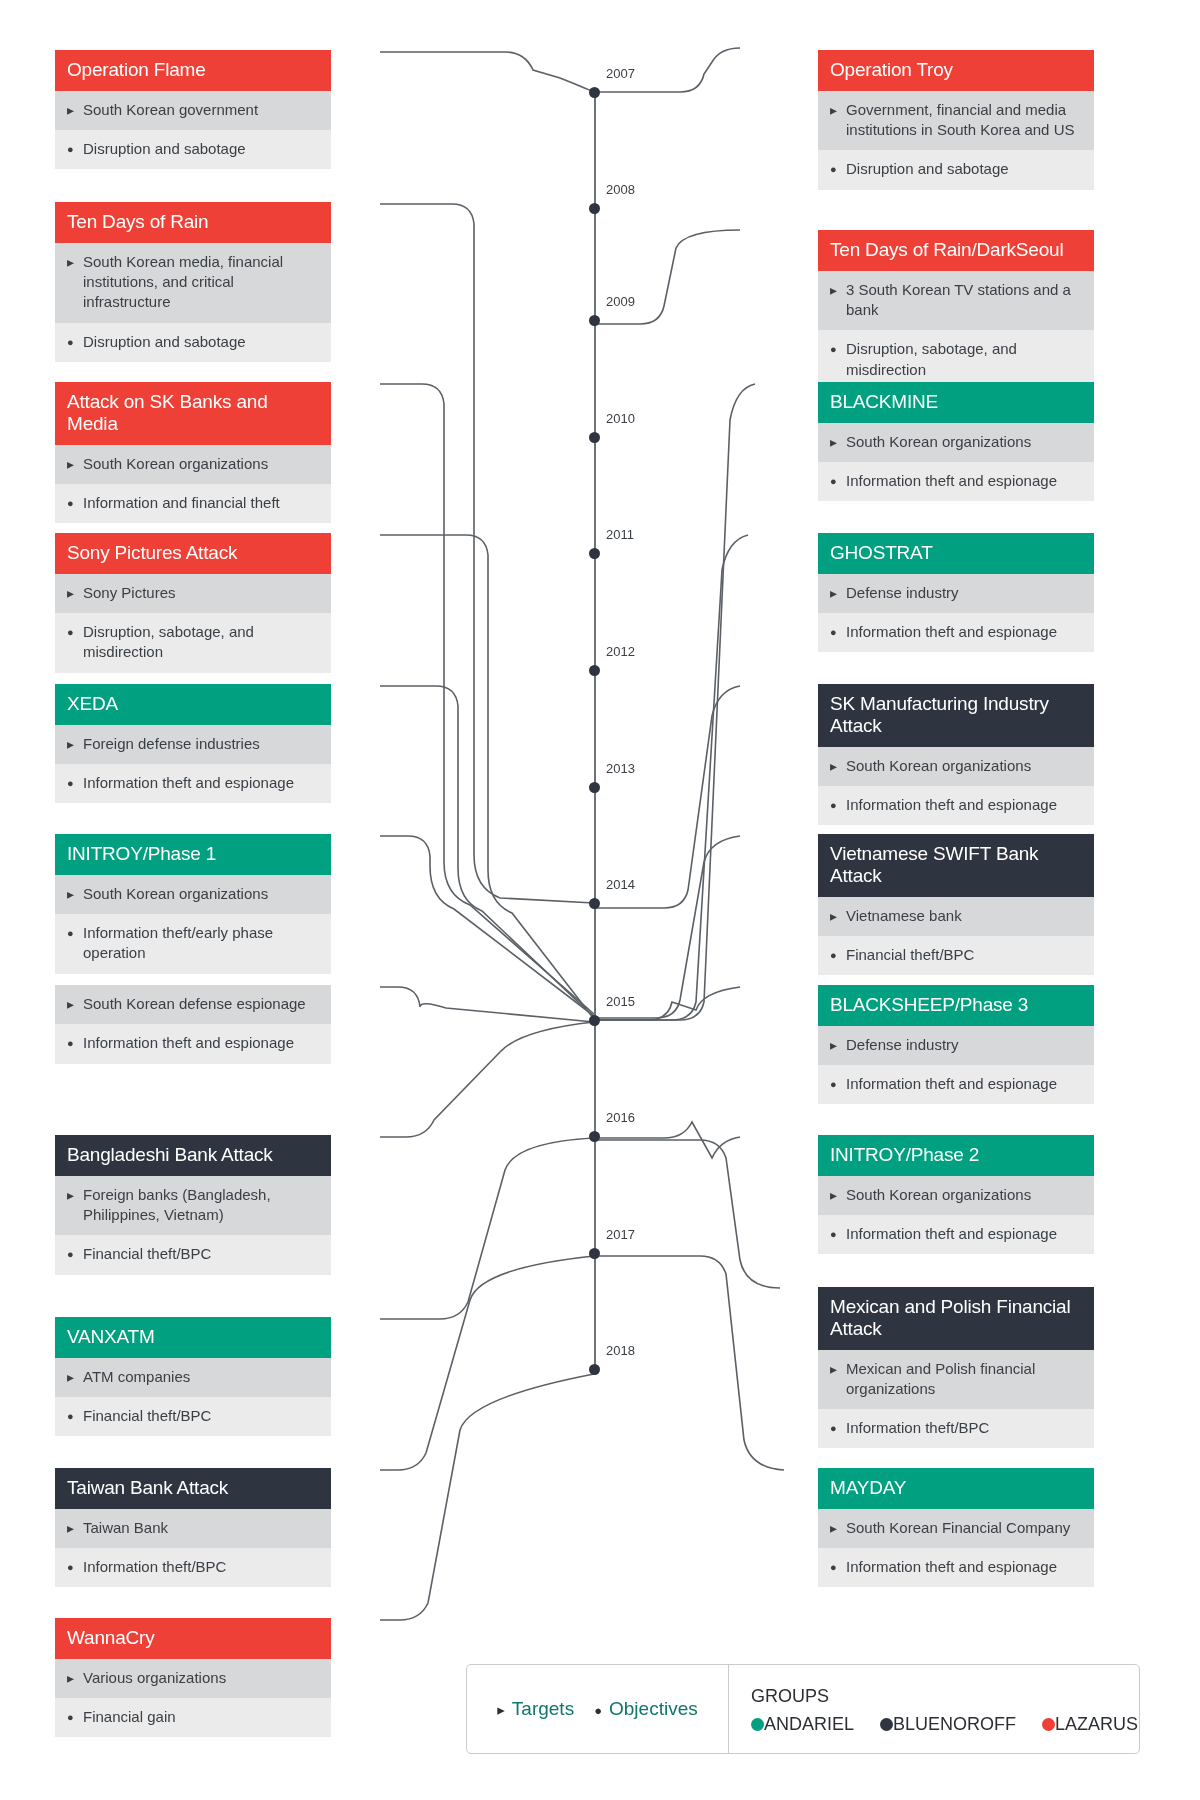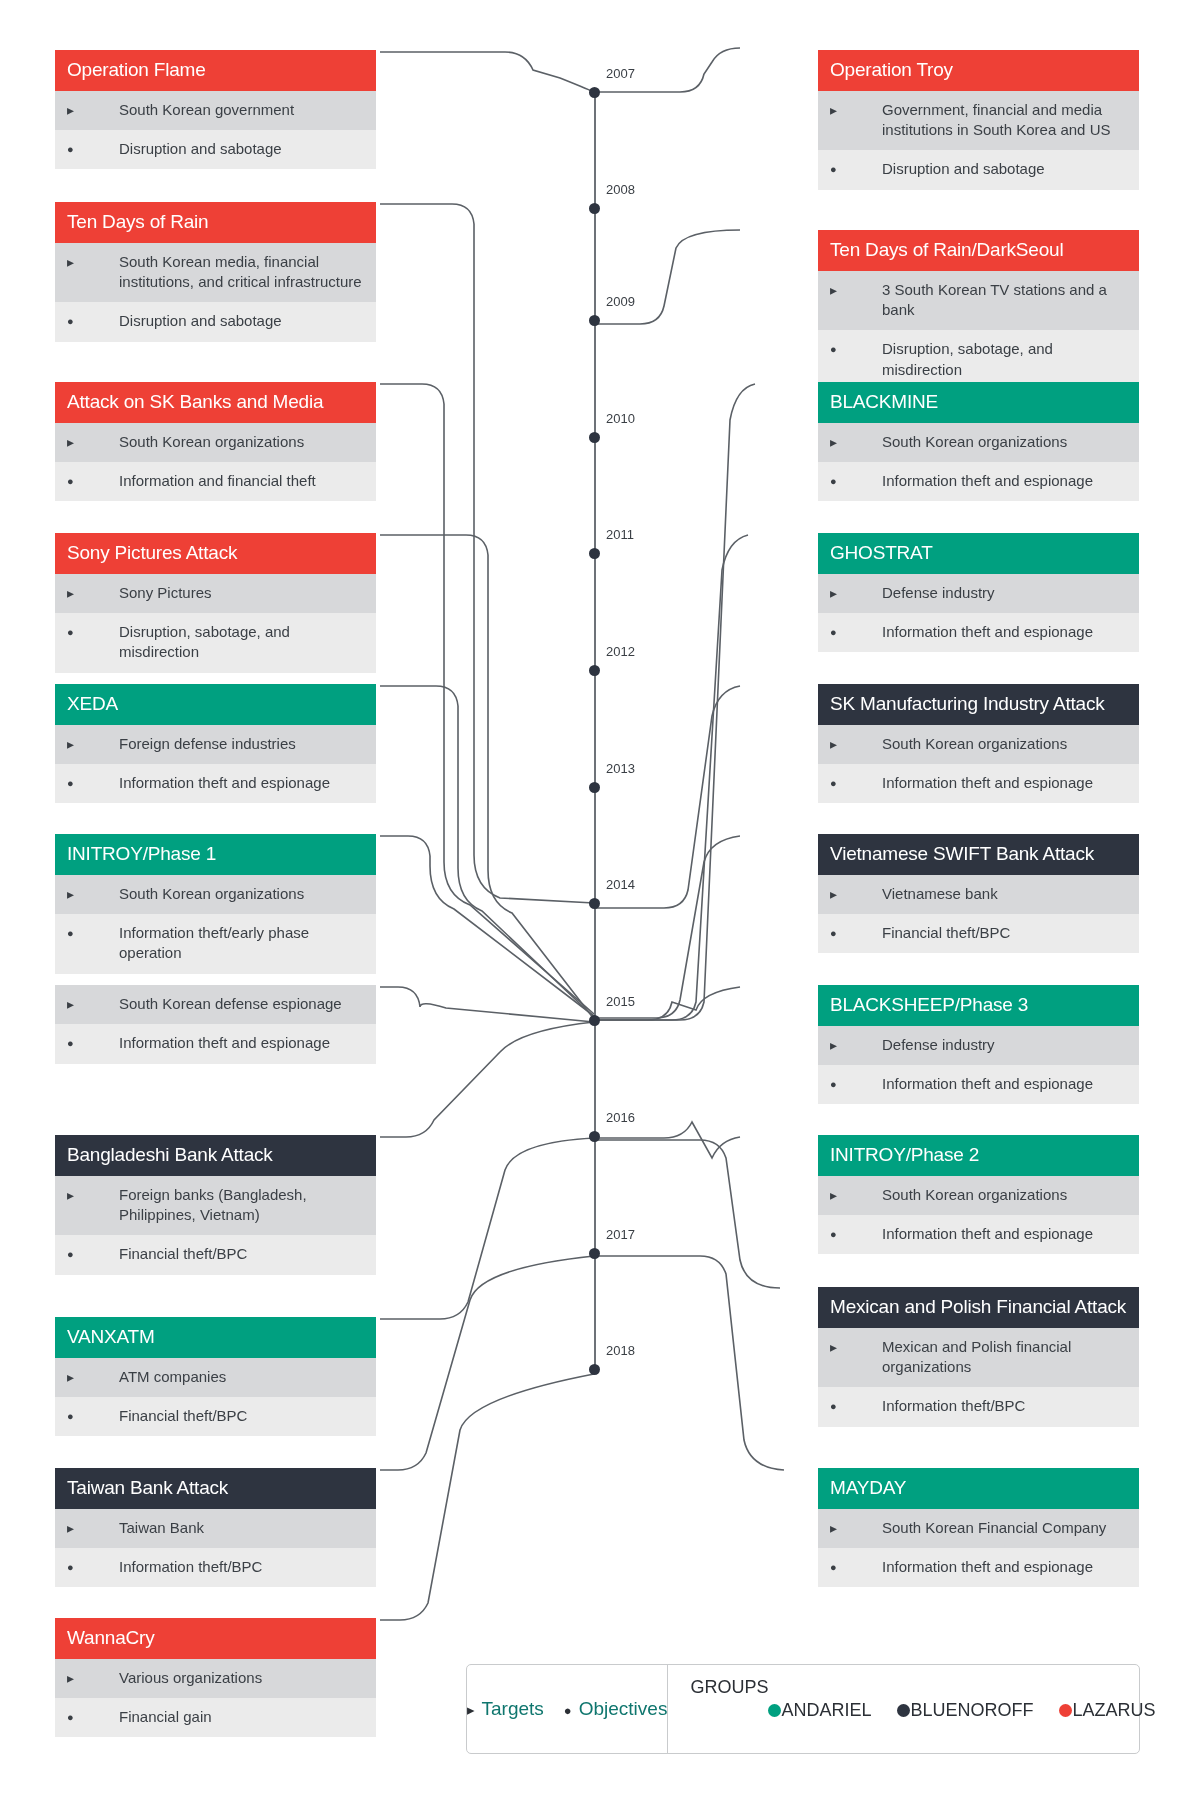--- a/index.html
+++ b/index.html
@@ -45,21 +45,21 @@
     left: 606px;
     font-size: 13px;
     color: #3a3f45;
     font-family: "Liberation Sans", sans-serif;
     white-space: nowrap;
   }
 
   
   .card {
     position: absolute;
-    width: 321px;
+    width: 276px;
     z-index: 3;
   }
   .card.left  { left: 55px; }
   .card.right { left: 818px; }
 
   .card-header {
     color: #ffffff;
     font-size: 19px;
     line-height: 1.15;
     padding: 9px 12px 10px 12px;
@@ -85,21 +85,21 @@
   .row-marker {
     flex: 0 0 auto;
     width: 16px;
     padding-top: 1px;
     color: #3a3f45;
     font-size: 13px;
     line-height: 1.35;
   }
   .row-marker.tri::before { content: "\25B8"; font-size: 14px; }
   .row-marker.dot::before { content: "\25CF"; font-size: 11px; }
-  .row-text { flex: 1 1 auto; margin-left: 36px; }
+  .row-text { flex: 1 1 auto; }
 
   
   #legend {
     position: absolute;
     left: 466px;
     top: 1664px;
     width: 674px;
     height: 90px;
     border: 1px solid #c9cbcd;
     border-radius: 5px;
@@ -125,21 +125,21 @@
     white-space: nowrap;
   }
   .sym { font-size: 15px; color: #2b2f35; line-height: 1; }
   .sym.tri::before { content: "\25B8"; }
   .sym.dot::before { content: "\25CF"; font-size: 13px; }
 
   #legend-groups {
     flex: 1 1 auto;
     padding: 12px 0 10px 22px;
     display: flex;
-    flex-direction: row;
+    flex-direction: column;
     justify-content: center;
   }
   #groups-title {
     font-size: 18px;
     color: #2b2f35;
     margin-bottom: 7px;
   }
   #groups-row { display: flex; align-items: center; gap: 26px; }
   .group-item {
     display: flex;

